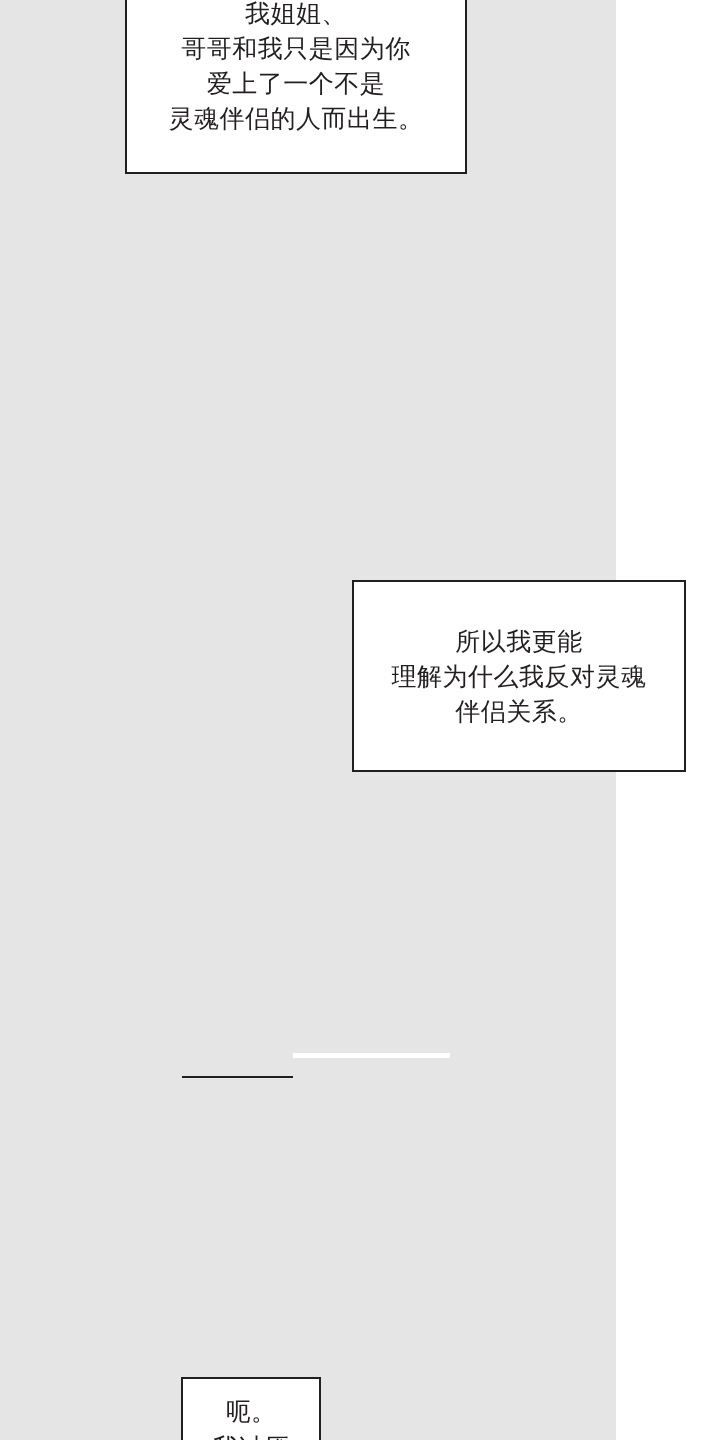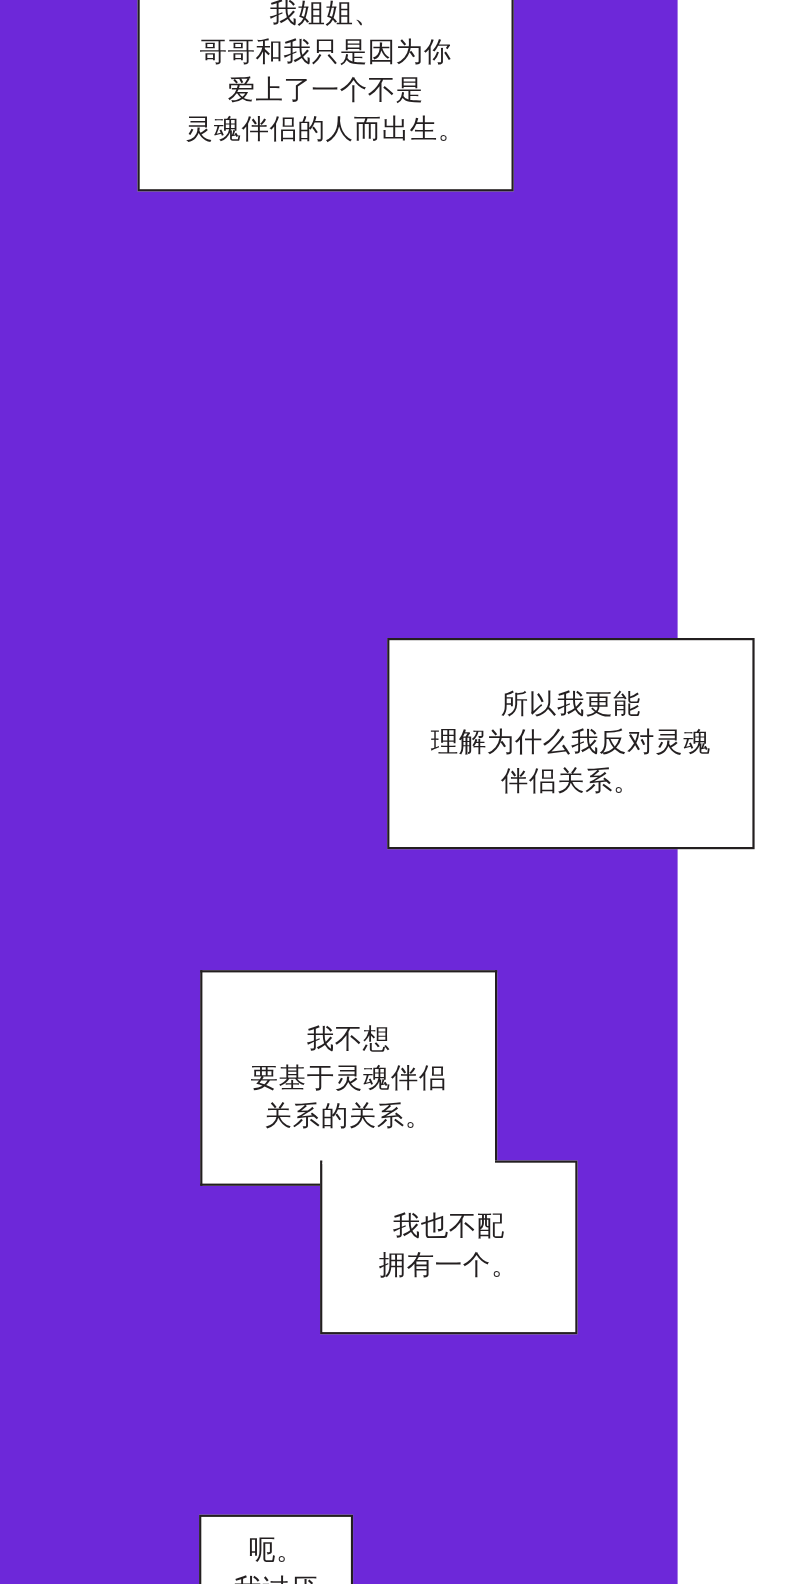--- a/index.html
+++ b/index.html
@@ -11,22 +11,21 @@
     width: 720px;
     height: 1440px;
     position: relative;
     font-family: "Liberation Sans", sans-serif;
     overflow: hidden;
   }
   .page {
     position: relative;
     width: 616px;
     height: 1440px;
-    background: #6d28d9;
-    font-family: Liberation Mono, monospace;
+    background: #e5e5e5;
   }
   .bubble {
     position: absolute;
     box-sizing: border-box;
     border: 2px solid #231f20;
     background: #ffffff;
     display: flex;
     align-items: center;
     justify-content: center;
     text-align: center;
@@ -110,27 +109,22 @@
 
   <div class="bubble" id="bubble-1">我姐姐、
 哥哥和我只是因为你
 爱上了一个不是
 灵魂伴侣的人而出生。</div>
 
   <div class="bubble" id="bubble-2">所以我更能
 理解为什么我反对灵魂
 伴侣关系。</div>
 
-  <div class="bubble" id="bubble-3">我不想
-要基于灵魂伴侣
-关系的关系。</div>
 
   <div id="bubble3-bottom"></div>
 
-  <div class="bubble" id="bubble-4">我也不配
-拥有一个。</div>
 
   <div id="seam-patch"></div>
 
   <div class="bubble" id="bubble-5">呃。
 我过厌</div>
 
 </div>
 
 </body></html>

